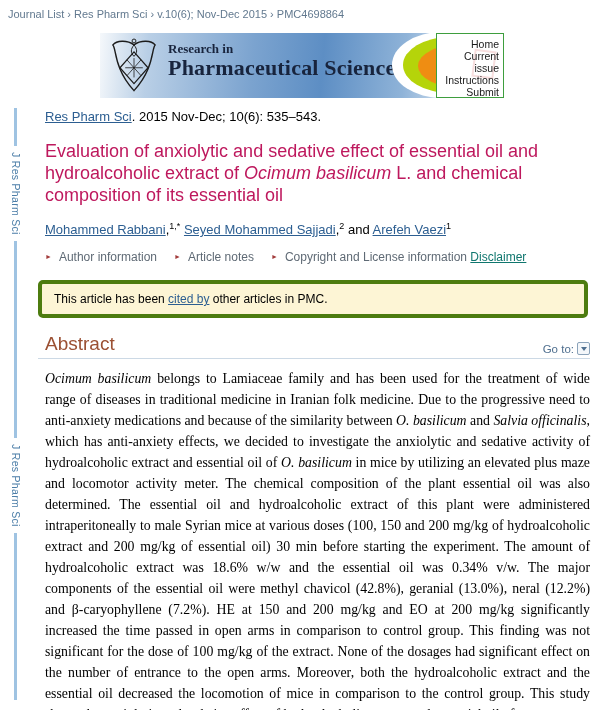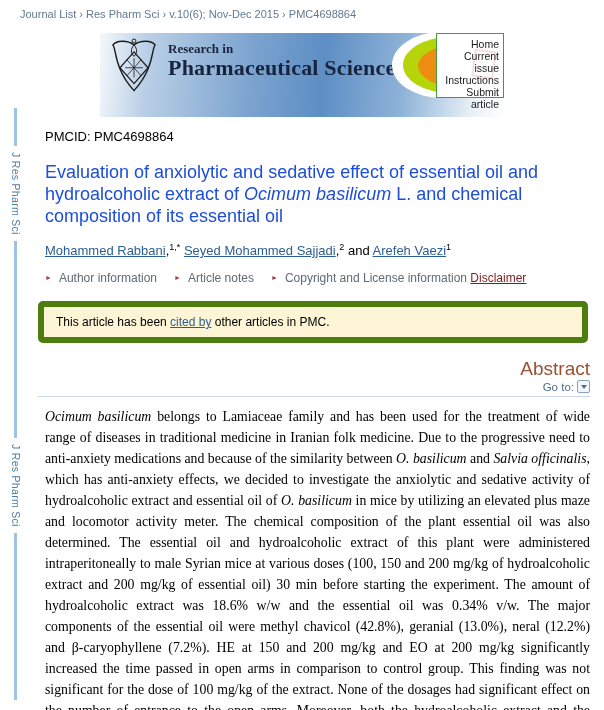--- a/index.html
+++ b/index.html
@@ -3,26 +3,26 @@
 <meta charset="utf-8">
 <style>
   * { margin:0; padding:0; box-sizing:border-box; }
   html,body { background:#ffffff; }
   body {
     width:604px; height:710px; position:relative; overflow:hidden;
     font-family:"Liberation Sans", sans-serif; color:#1a1a1a;
   }
 
   
-  .breadcrumb { padding:8px 0 0 20px; font-size:11px; color:#62798f; }
+  .breadcrumb { padding:8px 0 0 8px; font-size:11px; color:#62798f; }
   .seg-bclink { cursor:pointer; }
 
   
   .banner {
-    position:relative; width:404px; height:84px; margin:13px auto 0 auto;
+    position:relative; width:404px; height:65px; margin:13px auto 0 auto;
     background:linear-gradient(95deg,#f5f8fb 0%,#b9cfe6 12%,#7ba3cf 38%,#5d8ec4 55%,#8fb3d8 75%,#e9f0f7 92%,#ffffff 100%);
     overflow:hidden;
   }
   .banner-logo { position:absolute; left:7px; top:4px; width:54px; height:58px; }
   .banner-title { position:absolute; left:68px; top:8px; font-family:"Liberation Serif", serif; color:#18243d; }
   .banner-title .t1 { font-size:13px; font-weight:bold; line-height:15px; }
   .banner-title .t2 { font-size:22px; font-weight:bold; line-height:24px; letter-spacing:.2px; }
   .banner-crescent { position:absolute; right:66px; top:0; width:48px; height:65px; }
   .banner-menu {
     position:absolute; right:0; top:0; width:68px; height:65px;
@@ -46,38 +46,38 @@
   .side-label.one { top:38px; }
   .side-label.two { top:330px; }
 
   
   .cite-row { margin:11px 14px 0 45px; display:flex; justify-content:space-between; font-size:13px; color:#000; }
   .cite-ids { text-align:right; line-height:17px; }
   .seg-link { color:#2c5e91; text-decoration:underline; cursor:pointer; }
 
   .article-title {
     margin:16px 14px 0 45px; font-size:18px; line-height:22px;
-    font-weight:normal; color:#1d4ed8;
+    font-weight:normal; color:#be185d;
   }
   .authors { margin:15px 14px 0 45px; font-size:13px; color:#000; }
   .authors sup, .seg-sup { font-size:9px; }
 
   .info-line { margin:13px 14px 0 45px; font-size:12px; color:#5f6a75; }
   .seg-arrow { color:#a23b3b; font-size:7px; vertical-align:2px; margin-right:7px; }
   .seg-infolink { cursor:pointer; }
   .seg-infolink + .seg-arrow { margin-left:17px; }
-  .seg-ulink { color:#7f1d1d; text-decoration:underline; cursor:pointer; }
+  .seg-ulink { color:#0f766e; text-decoration:underline; cursor:pointer; }
 
   .notice-box {
     margin:16px 16px 0 38px; padding:8px 12px;
-    background:#fdf5d5; border:6px solid #4d7c0f; border-radius:5px;
+    background:#fdf5d5; border:4px solid #4d7c0f; border-radius:5px;
     font-size:12px; color:#000;
   }
 
-  .section-head { margin:15px 14px 0 38px; display:flex; justify-content:space-between; align-items:flex-end;flex-direction:column; }
+  .section-head { margin:15px 14px 0 38px; display:flex; justify-content:space-between; align-items:flex-end; }
   .section-head h2 { font-size:19px; font-weight:normal; color:#9b5033; padding-left:7px; }
   .goto { font-size:11.5px; color:#4f6f8f; display:flex; align-items:center; gap:3px; }
   .goto-box {
     width:13px; height:13px; border:1px solid #8ba3ba; border-radius:2px; background:#f4f7fa;
     display:inline-flex; align-items:center; justify-content:center; cursor:pointer;
   }
   .goto-caret { width:0; height:0; border-left:3px solid transparent; border-right:3px solid transparent; border-top:4px solid #4f6f8f; }
   .section-rule { margin:3px 14px 0 38px; border:none; border-top:1px solid #ccd9e5; height:0; }
 
   .abstract-body {
@@ -120,22 +120,22 @@
   </div>
 </div>
 
 <div class="side-rail">
   <div class="side-line"></div>
   <div class="side-label one">J Res Pharm Sci</div>
   <div class="side-label two">J Res Pharm Sci</div>
 </div>
 
 <div class="cite-row">
+  <div><span class="seg-link">Res Pharm Sci</span><span>. 2015 Nov-Dec; 10(6): 535–543.</span></div>
   <div class="cite-ids">
-    <div><span>PMCID: PMC4698864</span></div>
   </div>
 </div>
 
 <h1 class="article-title"><span>Evaluation of anxiolytic and sedative effect of essential oil and hydroalcoholic extract of </span><span class="seg-i">Ocimum basilicum</span><span> L. and chemical composition of its essential oil</span></h1>
 
 <div class="authors"><span class="seg-link">Mohammed Rabbani</span><span>,</span><sup class="seg-sup">1,*</sup><span> </span><span class="seg-link">Seyed Mohammed Sajjadi</span><span>,</span><sup class="seg-sup">2</sup><span> and </span><span class="seg-link">Arefeh Vaezi</span><sup class="seg-sup">1</sup></div>
 
 <div class="info-line"><span class="seg-arrow">►</span><span class="seg-infolink">Author information</span><span class="seg-arrow">►</span><span class="seg-infolink">Article notes</span><span class="seg-arrow">►</span><span class="seg-infolink">Copyright and License information</span><span> </span><span class="seg-ulink">Disclaimer</span></div>
 
 <div class="notice-box"><span>This article has been </span><span class="seg-link">cited by</span><span> other articles in PMC.</span></div>

